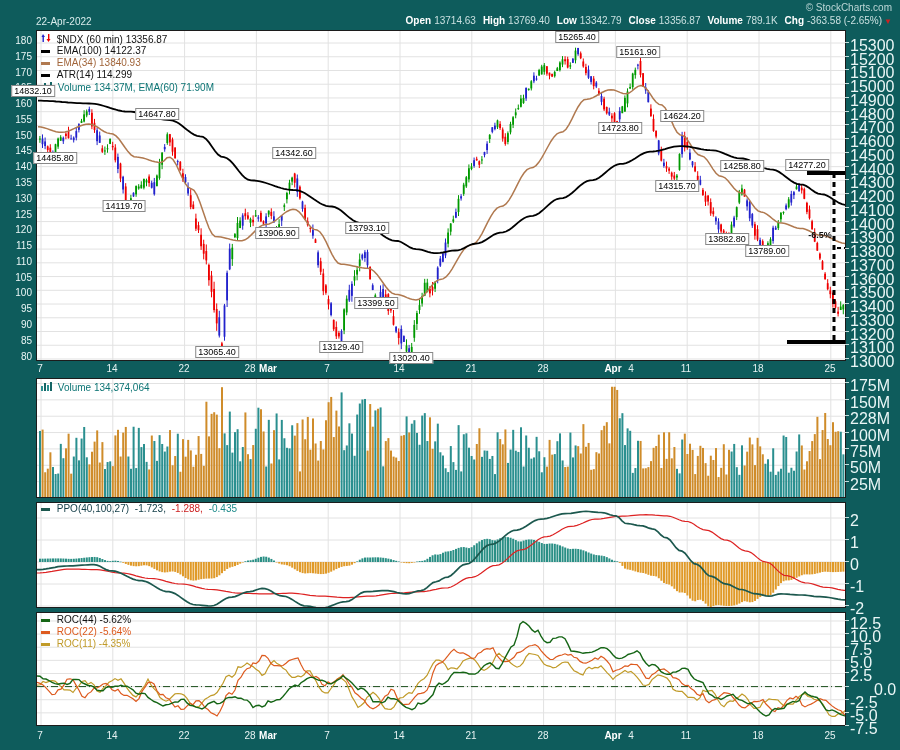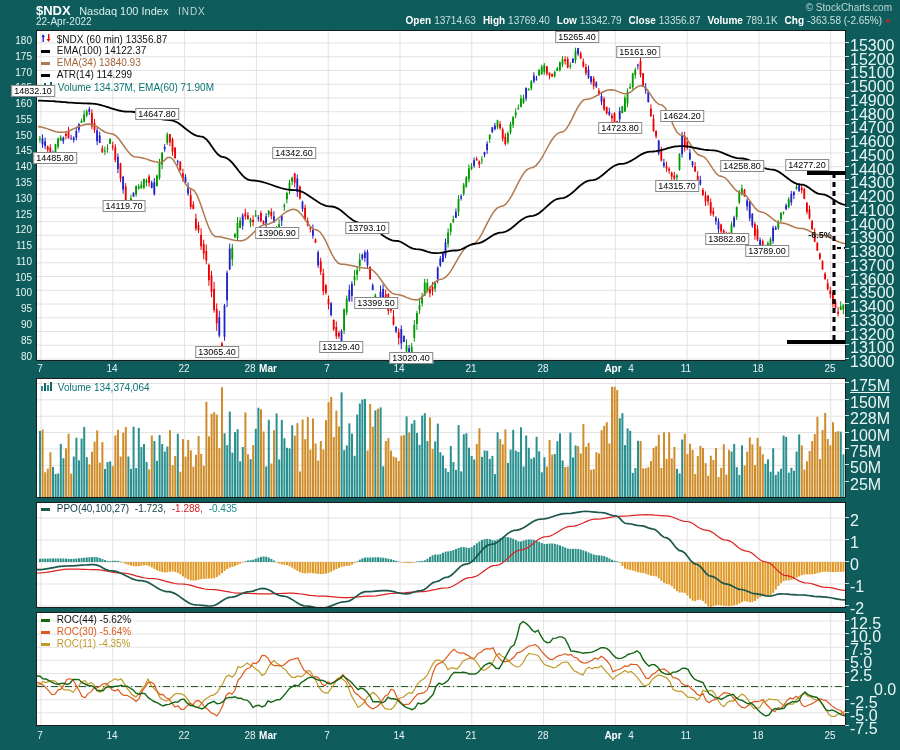--- a/index.html
+++ b/index.html
@@ -53,25 +53,20 @@
     padding:0 2px;white-space:nowrap;z-index:6;}
   #ann-label{position:absolute;transform:translate(-50%,-50%);color:#111111;
     font-size:9px;font-weight:bold;z-index:7;background:transparent;}
 </style>
 </head>
 <body>
 
 <div id="app">
 
   <div id="header">
-    <div id="h1">
-      <span id="sym">$NDX</span>
-      <span id="symname">Nasdaq 100 Index</span>
-      <span id="symex">INDX</span>
-    </div>
     <span id="copyright">© StockCharts.com</span>
     <span id="hdate">22-Apr-2022</span>
     <span id="quote"><span class="qlabel">Open</span><span class="qval">13714.63</span><span class="qlabel">High</span><span class="qval">13769.40</span><span class="qlabel">Low</span><span class="qval">13342.79</span><span class="qlabel">Close</span><span class="qval">13356.87</span><span class="qlabel">Volume</span><span class="qval">789.1K</span><span class="qlabel">Chg</span><span class="qval">-363.58 (-2.65%)</span><span id="chg-arrow">▼</span></span>
   </div>
 
   <div class="panel" id="p-main">
     <svg id="svg-main" width="808" height="329">
         <g>
           <line x1="4" y1="0" x2="4" y2="331" stroke="#e2e2e2" stroke-width="1"></line>
           <line x1="75.8" y1="0" x2="75.8" y2="331" stroke="#e2e2e2" stroke-width="1"></line>
@@ -1499,21 +1494,21 @@
     <span class="lt tealppo vsep">-0.435</span>
   </div>
 
   <div id="lg-roc" class="legend">
     <div class="lrow">
       <span class="sw sw-r44"></span>
       <span class="lt">ROC(44) -5.62%</span>
     </div>
     <div class="lrow">
       <span class="sw sw-r22"></span>
-      <span class="lt r22">ROC(30) -5.64%</span>
+      <span class="lt r22">ROC(22) -5.64%</span>
     </div>
     <div class="lrow">
       <span class="sw sw-r11"></span>
       <span class="lt r11">ROC(11) -4.35%</span>
     </div>
   </div>
 
   <div id="overlay">
       <div class="axr" style="left: 850px; top: 37px;">15300</div>
       <div class="tickr" style="left: 845px; top: 42px;"></div>
@@ -1556,21 +1551,21 @@
       <div class="axr" style="left: 850px; top: 298.041px;">13400</div>
       <div class="tickr" style="left: 845px; top: 303px;"></div>
       <div class="axr" style="left: 850px; top: 311.78px;">13300</div>
       <div class="tickr" style="left: 845px; top: 317px;"></div>
       <div class="axr" style="left: 850px; top: 325.519px;">13200</div>
       <div class="tickr" style="left: 845px; top: 331px;"></div>
       <div class="axr" style="left: 850px; top: 339.258px;">13100</div>
       <div class="tickr" style="left: 845px; top: 344px;"></div>
       <div class="axr" style="left: 850px; top: 352.997px;">13000</div>
       <div class="tickr" style="left: 845px; top: 358px;"></div>
-      <div class="axr" style="left: 850px; top: 377.498px; text-decoration: underline;">175M</div>
+      <div class="axr" style="left: 850px; top: 377.498px;">175M</div>
       <div class="tickr" style="left: 845px; top: 382px;"></div>
       <div class="axr" style="left: 850px; top: 393.855px;">150M</div>
       <div class="tickr" style="left: 845px; top: 399px;"></div>
       <div class="axr" style="left: 850px; top: 410.212px;">228M</div>
       <div class="tickr" style="left: 845px; top: 415px;"></div>
       <div class="axr" style="left: 850px; top: 426.57px;">100M</div>
       <div class="tickr" style="left: 845px; top: 432px;"></div>
       <div class="axr" style="left: 850px; top: 442.928px;">75M</div>
       <div class="tickr" style="left: 845px; top: 448px;"></div>
       <div class="axr" style="left: 850px; top: 459.285px;">50M</div>

